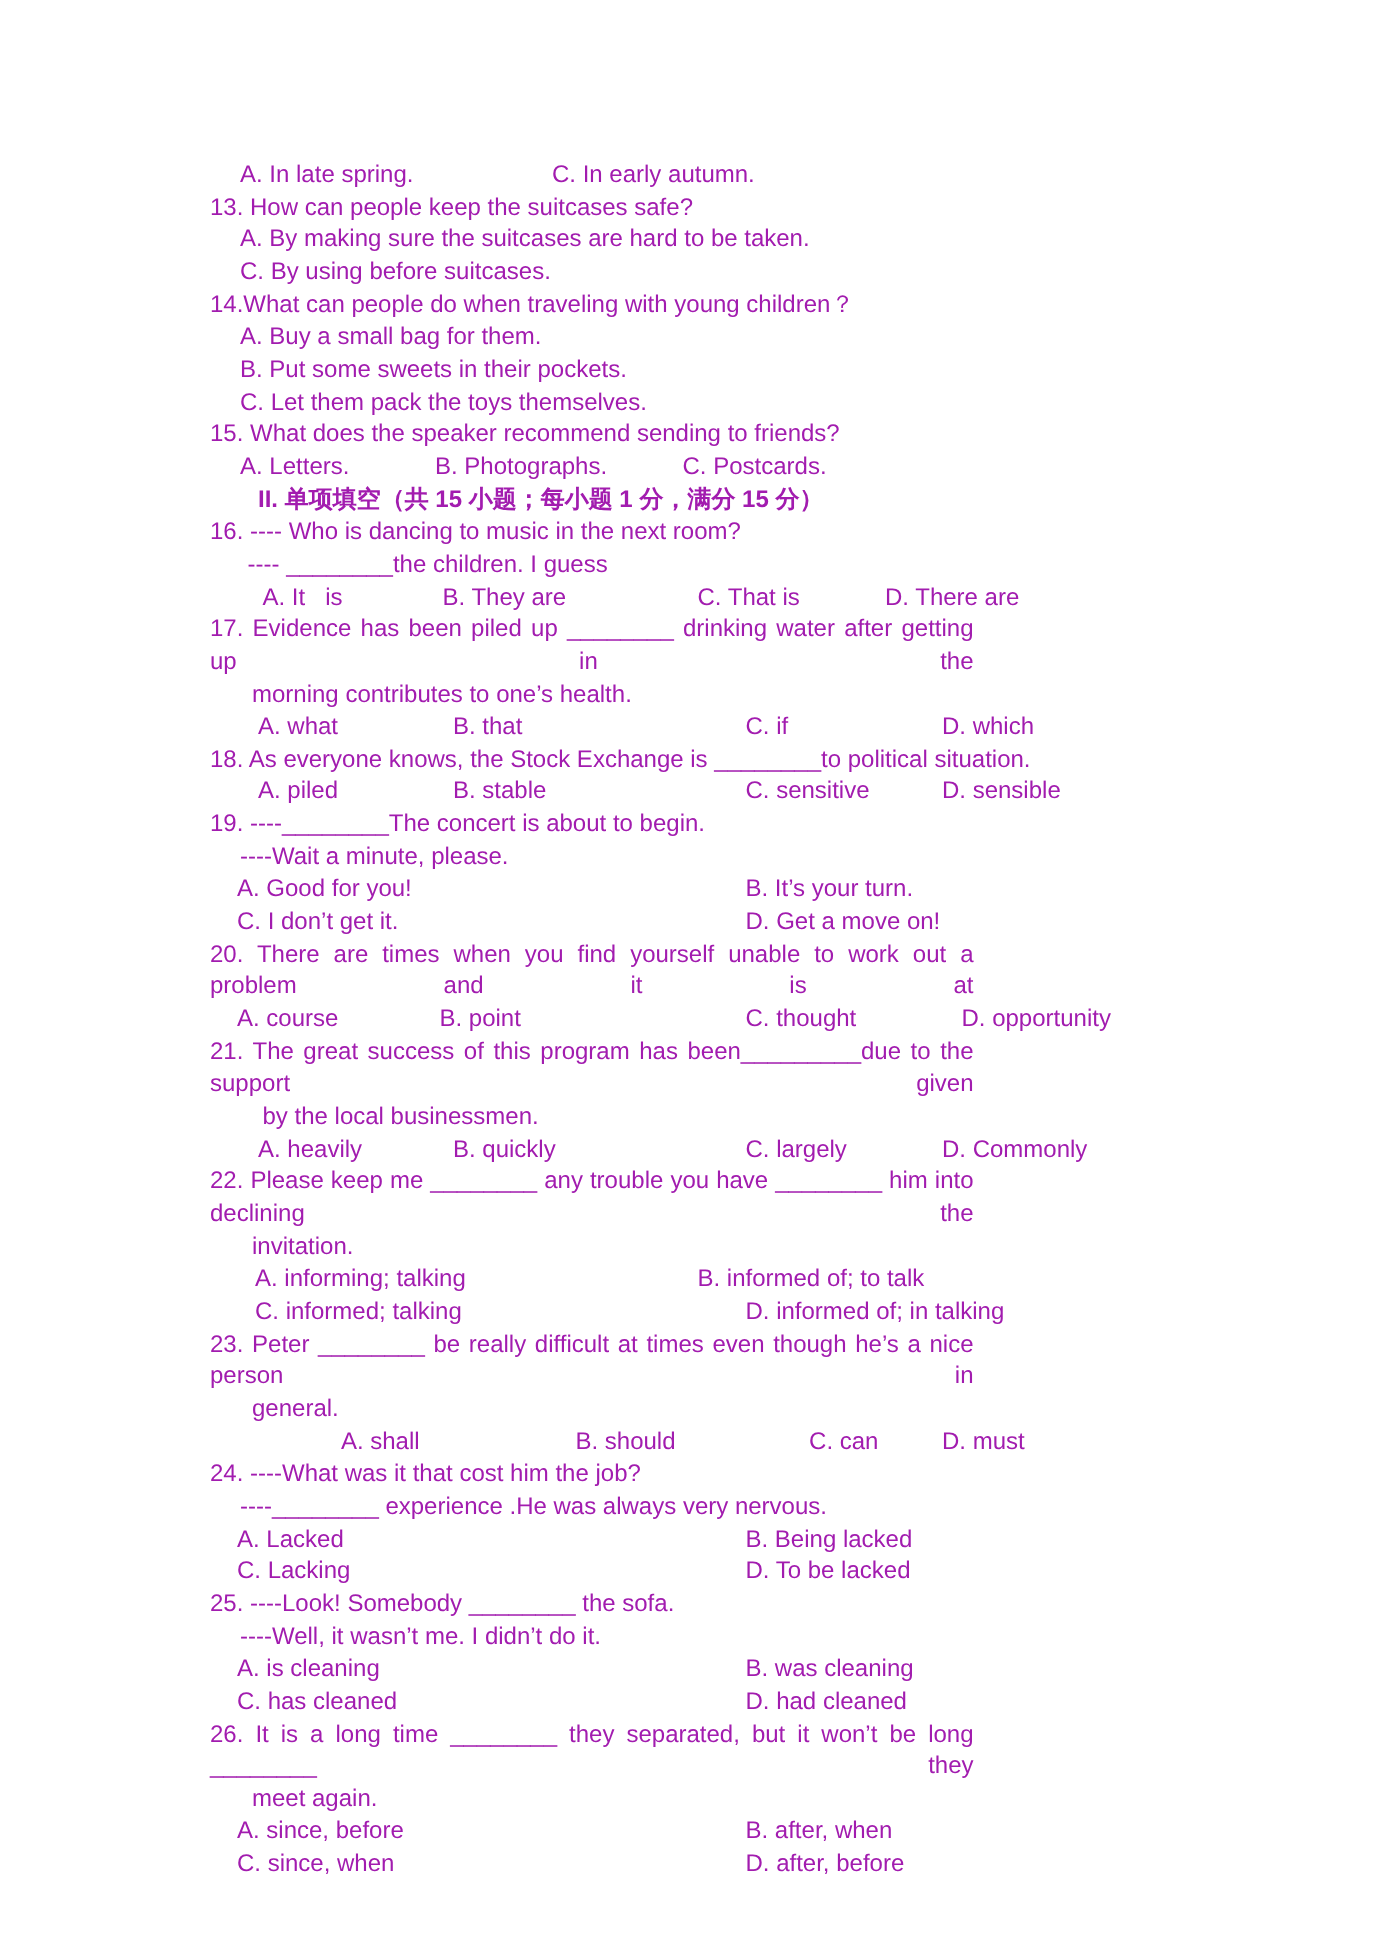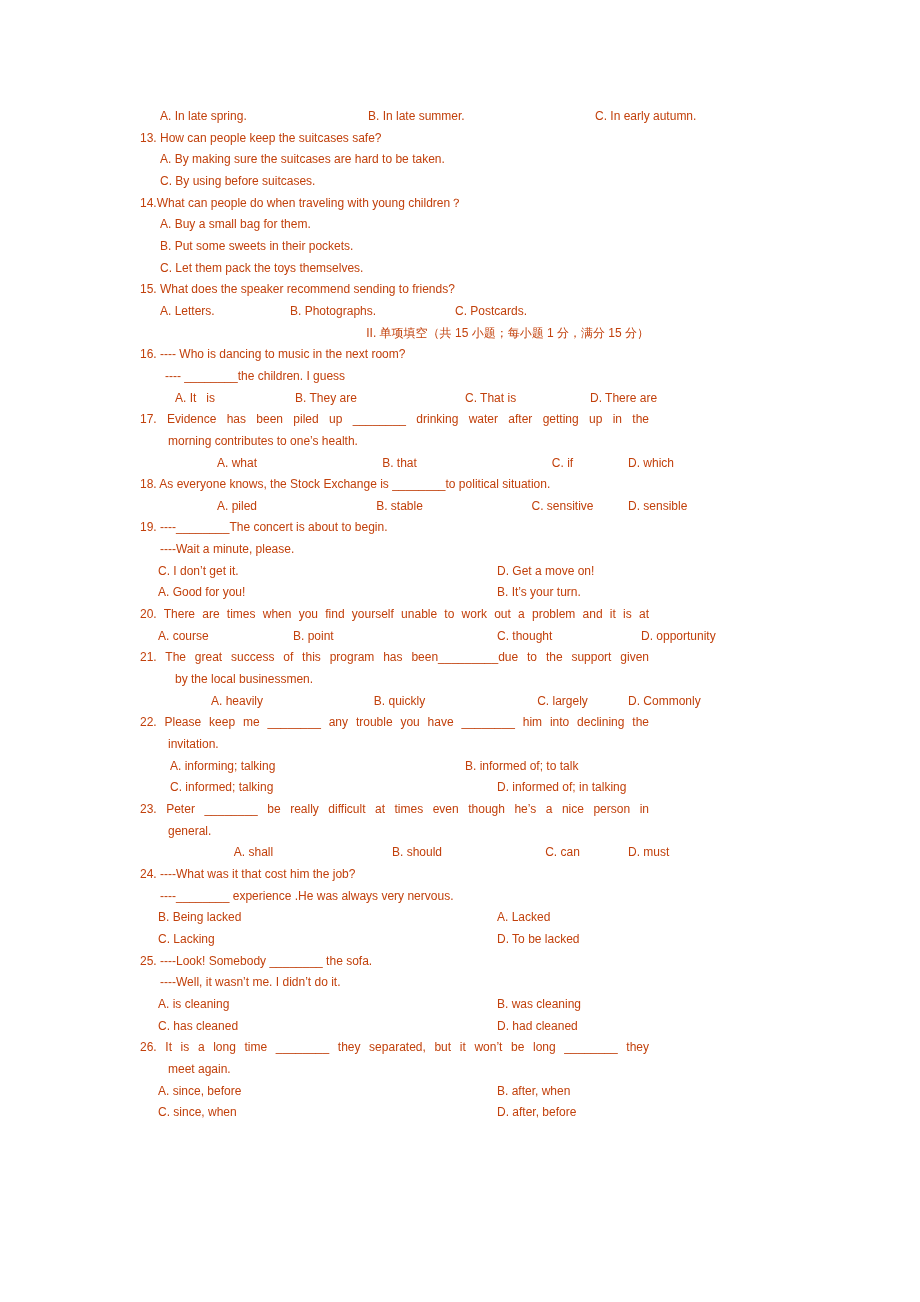--- a/index.html
+++ b/index.html
@@ -2,55 +2,54 @@
 <html><head>
 <meta charset="utf-8">
 <style>
   * { box-sizing: border-box; }
   html, body { margin: 0; padding: 0; background: #ffffff; }
   .page {
     position: relative;
     width: 789px;
     height: 1302px;
     background: #ffffff;
-    color: #c2410c;
+    color: #a21caf;
     font-family: "Liberation Sans", "DejaVu Sans", sans-serif;
-    font-size: 12px;
+    font-size: 16px;
     line-height: 21.65px;
     padding: 106px 140px 0 140px;
     overflow: hidden;
   }
   .line { margin: 0; white-space: pre; }
   .just { white-space: normal; text-align: justify; text-align-last: justify; }
-  .heading { font-weight: normal; text-align: right; }
+  .heading { font-weight: bold; }
   .ind20 { padding-left: 20px; }
   .ind25 { padding-left: 25px; }
   .ind28 { padding-left: 28px; }
   .ind32 { padding-left: 32px; }
   .ind35 { padding-left: 35px; }
   .row { display: grid; margin: 0; }
   .row span { white-space: pre; overflow: visible; }
   .r3a { padding-left: 20px; grid-template-columns: 208px 227px 1fr; }
   .r3b { padding-left: 20px; grid-template-columns: 130px 165px 1fr; }
-  .r4a { padding-left: 32px; grid-template-columns: 130px 195px 131px 1fr; text-align: center; }
+  .r4a { padding-left: 32px; grid-template-columns: 130px 195px 131px 1fr; }
   .r4b { padding-left: 35px; grid-template-columns: 120px 170px 125px 1fr; }
   .r4c { padding-left: 18px; grid-template-columns: 135px 204px 144px 1fr; }
   .r4d { padding-left: 30px; grid-template-columns: 167px 160px 131px 1fr; text-align: center; }
   .r2a { padding-left: 18px; grid-template-columns: 339px 1fr; }
   .r2b { padding-left: 30px; grid-template-columns: 295px 1fr; }
   .r2c { padding-left: 30px; grid-template-columns: 327px 1fr; }
 </style>
 </head>
 <body>
 
 <div class="page">
 
   <div class="row r3a">
     <span>A. In late spring.</span>
-    <span>B. In late summer.</span>
     <span>C. In early autumn.</span>
   </div>
 
   <p class="line">13. How can people keep the suitcases safe?</p>
   <p class="line ind20">A. By making sure the suitcases are hard to be taken.</p>
   <p class="line ind20">C. By using before suitcases.</p>
 
   <p class="line">14.What can people do when traveling with young children？</p>
   <p class="line ind20">A. Buy a small bag for them.</p>
   <p class="line ind20">B. Put some sweets in their pockets.</p>
@@ -87,26 +86,26 @@
   <div class="row r4a">
     <span>A. piled</span>
     <span>B. stable</span>
     <span>C. sensitive</span>
     <span>D. sensible</span>
   </div>
 
   <p class="line">19. ----________The concert is about to begin.</p>
   <p class="line ind20">----Wait a minute, please.</p>
   <div class="row r2a">
+    <span>A. Good for you!</span>
+    <span>B. It’s your turn.</span>
+  </div>
+  <div class="row r2a">
     <span>C. I don’t get it.</span>
     <span>D. Get a move on!</span>
-  </div>
-  <div class="row r2a">
-    <span>A. Good for you!</span>
-    <span>B. It’s your turn.</span>
   </div>
 
   <p class="line just">20. There are times when you find yourself unable to work out a problem and it is at</p>
   <div class="row r4c">
     <span>A. course</span>
     <span>B. point</span>
     <span>C. thought</span>
     <span>D. opportunity</span>
   </div>
 
@@ -135,22 +134,22 @@
   <div class="row r4d">
     <span>A. shall</span>
     <span>B. should</span>
     <span>C. can</span>
     <span>D. must</span>
   </div>
 
   <p class="line">24. ----What was it that cost him the job?</p>
   <p class="line ind20">----________ experience .He was always very nervous.</p>
   <div class="row r2a">
+    <span>A. Lacked</span>
     <span>B. Being lacked</span>
-    <span>A. Lacked</span>
   </div>
   <div class="row r2a">
     <span>C. Lacking</span>
     <span>D. To be lacked</span>
   </div>
 
   <p class="line">25. ----Look! Somebody ________ the sofa.</p>
   <p class="line ind20">----Well, it wasn’t me. I didn’t do it.</p>
   <div class="row r2a">
     <span>A. is cleaning</span>

